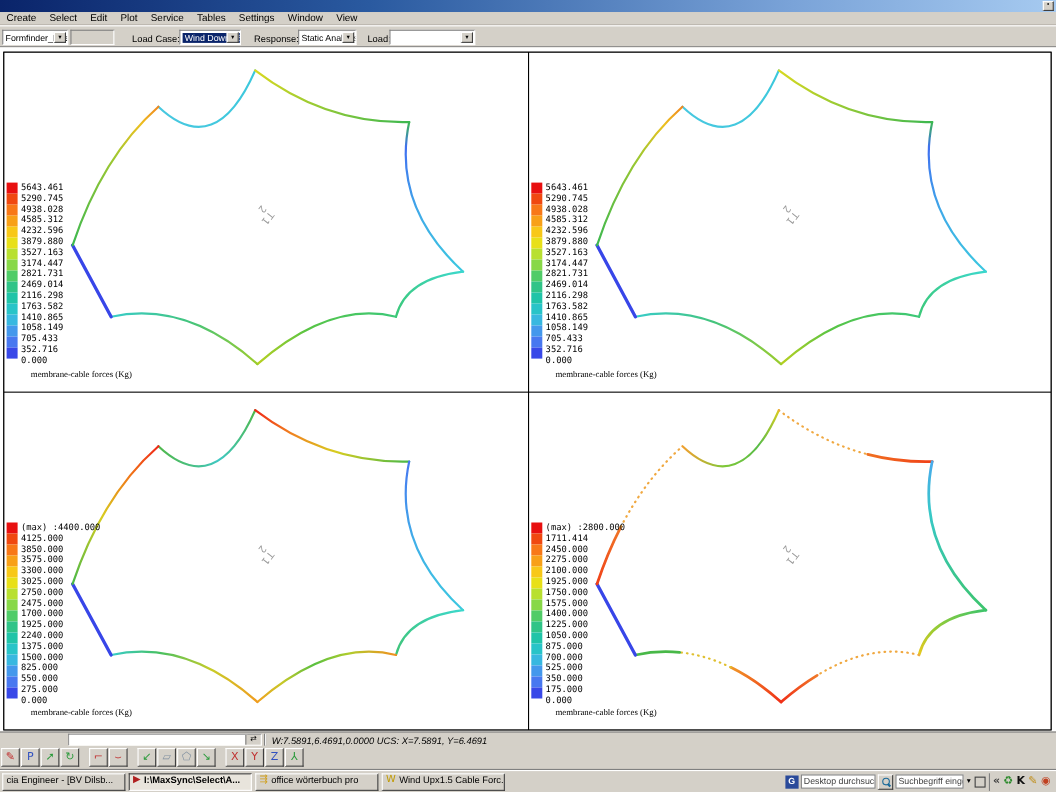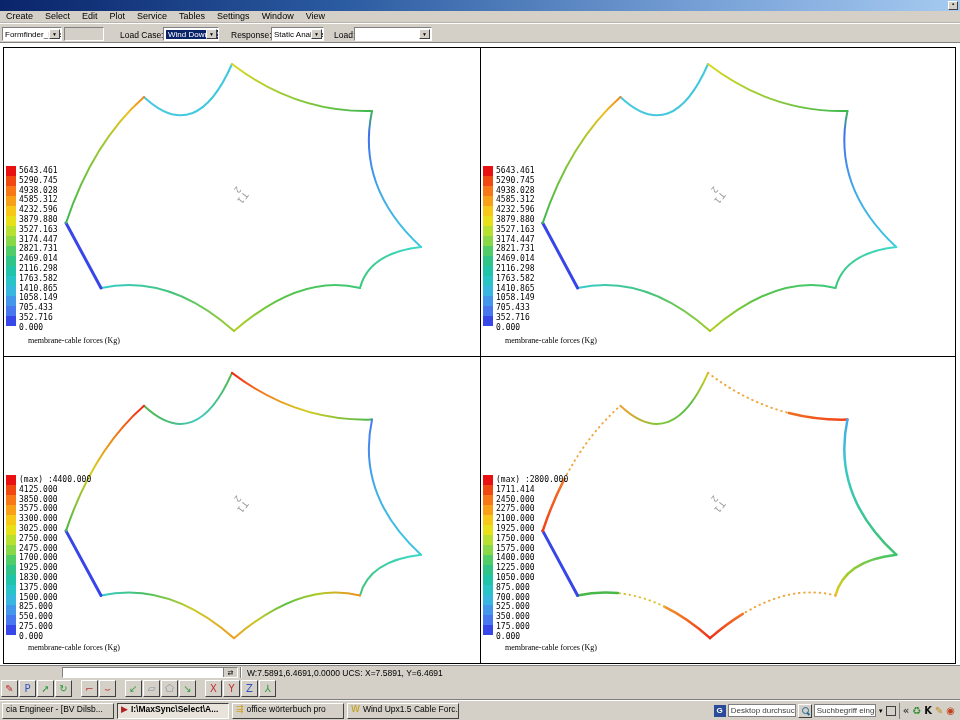--- a/index.html
+++ b/index.html
@@ -50,21 +50,21 @@
   .commandbar{position:absolute;left:0;top:665px;width:960px;height:13px;background:#d4d0c8;
     border-top:1px solid #808080;box-sizing:border-box;}
   .cmd-box{position:absolute;left:62px;top:1px;width:176px;height:11px;background:#fff;
     border:1px solid;border-color:#808080 #fff #fff #808080;box-sizing:border-box;}
   .cmd-box input{position:absolute;left:0;top:0;width:160px;height:9px;border:0;outline:0;
     font-size:8px;padding:0 1px;}
   .cmd-spin{position:absolute;right:0;top:0;width:13px;height:9px;background:#d4d0c8;
     border-left:1px solid #808080;font-size:7px;line-height:9px;text-align:center;color:#000;}
   .vsep{position:absolute;left:240px;top:1px;width:1px;height:11px;background:#808080;
     border-right:1px solid #fff;}
-  .status-text{position:absolute;left:247px;top:2px;font-size:8.5px;color:#000;white-space:nowrap;}
+  .status-text{position:absolute;left:247px;top:2px;font-size:8.5px;color:#000;white-space:nowrap;font-style:italic;}
   
   .iconrow{position:absolute;left:0;top:678px;width:960px;height:22px;background:#d4d0c8;
     display:flex;align-items:center;padding-left:1px;box-sizing:border-box;
     border-bottom:1px solid #808080;}
   .tool-group{display:flex;gap:1px;margin-right:9px;}
   .tool-btn{width:17px;height:17px;background:#d4d0c8;border:1px solid;
     border-color:#fff #404040 #404040 #fff;font-size:10px;line-height:15px;text-align:center;
     box-sizing:border-box;font-family:"DejaVu Sans",sans-serif;}
   
   .taskbar{position:absolute;left:0;top:700px;width:960px;height:20px;background:#d4d0c8;
@@ -356,21 +356,21 @@
             <div class="legend-cell" style="background: rgb(136, 216, 72);"></div>
             <div class="legend-cell" style="background: rgb(80, 204, 104);"></div>
             <div class="legend-cell" style="background: rgb(48, 196, 136);"></div>
             <div class="legend-cell" style="background: rgb(32, 196, 168);"></div>
             <div class="legend-cell" style="background: rgb(40, 196, 200);"></div>
             <div class="legend-cell" style="background: rgb(56, 184, 224);"></div>
             <div class="legend-cell" style="background: rgb(68, 152, 236);"></div>
             <div class="legend-cell" style="background: rgb(72, 120, 240);"></div>
             <div class="legend-cell" style="background: rgb(56, 72, 232);"></div>
           </div>
-          <div class="legend-vals"><div>(max) :4400.000</div><div>4125.000</div><div>3850.000</div><div>3575.000</div><div>3300.000</div><div>3025.000</div><div>2750.000</div><div>2475.000</div><div>1700.000</div><div>1925.000</div><div>1830.000</div><div>1375.000</div><div>1500.000</div><div>825.000</div><div>550.000</div><div>275.000</div><div>0.000</div></div>
+          <div class="legend-vals"><div>(max) :4400.000</div><div>4125.000</div><div>3850.000</div><div>3575.000</div><div>3300.000</div><div>3025.000</div><div>2750.000</div><div>2475.000</div><div>1700.000</div><div>1925.000</div><div>2240.000</div><div>1375.000</div><div>1500.000</div><div>825.000</div><div>550.000</div><div>275.000</div><div>0.000</div></div>
         </div>
         <div class="unit-label">membrane-cable forces (Kg)</div>
       </div>
     <div class="viewport">
         <svg viewBox="0 0 476 308" preserveAspectRatio="none">
           <defs>
             <linearGradient id="g3_0" gradientUnits="userSpaceOnUse" x1="140" y1="49" x2="228" y2="16">
               <stop offset="0" stop-color="#f0a030"></stop>
               <stop offset="0.3" stop-color="#80c838"></stop>
               <stop offset="0.7" stop-color="#58bc48"></stop>

